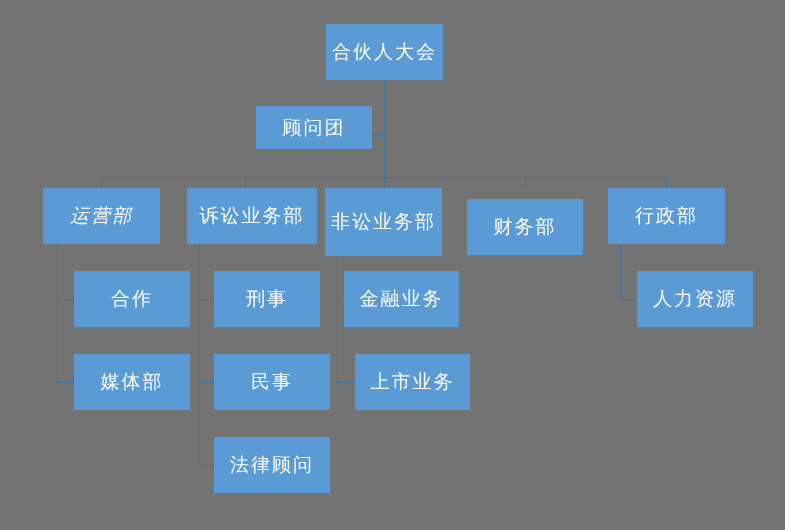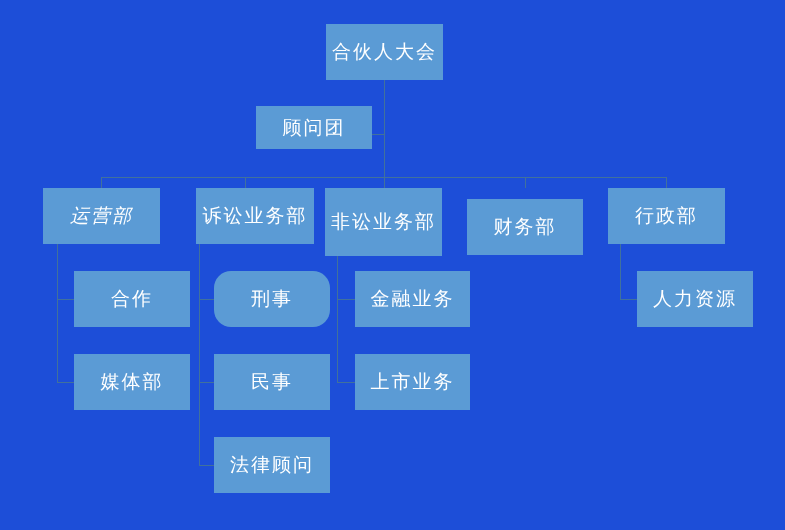--- a/index.html
+++ b/index.html
@@ -1,20 +1,20 @@
 <!DOCTYPE html>
 <html><head>
 <meta charset="utf-8">
 <style>
   html, body { margin: 0; padding: 0; background: #ffffff; }
   #canvas {
     position: relative;
     width: 785px;
     height: 530px;
-    background: #1d4ed8;
+    background: #737373;
     font-family: "Liberation Sans", "DejaVu Sans", sans-serif;
     overflow: hidden;
   }
   .node {
     position: absolute;
     background: #5b9bd5;
     color: #ffffff;
     display: flex;
     align-items: center;
     justify-content: center;
@@ -26,30 +26,30 @@
     user-select: none;
   }
   .hline, .vline { position: absolute; background: #41719c; }
   .hline { height: 1px; }
   .vline { width: 1px; }
 
   
   #n-root      { left: 326px; top: 24px;  width: 117px; height: 56px; }
   #n-advisor   { left: 256px; top: 106px; width: 116px; height: 43px; }
   #n-ops       { left: 43px;  top: 188px; width: 117px; height: 56px; font-style: italic; }
-  #n-lit       { left: 196px; top: 188px; width: 118px; height: 56px; }
+  #n-lit       { left: 187px; top: 188px; width: 130px; height: 56px; }
   #n-nonlit    { left: 325px; top: 188px; width: 117px; height: 68px; }
   #n-finance   { left: 467px; top: 188px; width: 116px; height: 56px; margin-top: 11px; }
   #n-admin     { left: 608px; top: 188px; width: 117px; height: 56px; }
   #n-coop      { left: 74px;  top: 271px; width: 116px; height: 56px; }
   #n-media     { left: 74px;  top: 354px; width: 116px; height: 56px; }
-  #n-criminal  { left: 214px; top: 271px; width: 116px; height: 56px; border-radius: 17px; }
+  #n-criminal  { left: 214px; top: 271px; width: 106px; height: 56px; }
   #n-civil     { left: 214px; top: 354px; width: 116px; height: 56px; }
   #n-legal     { left: 214px; top: 437px; width: 116px; height: 56px; }
-  #n-financial { left: 355px; top: 271px; width: 115px; height: 56px; }
+  #n-financial { left: 344px; top: 271px; width: 115px; height: 56px; }
   #n-listing   { left: 355px; top: 354px; width: 115px; height: 56px; }
   #n-hr        { left: 637px; top: 271px; width: 116px; height: 56px; }
 
   
   #l-root-drop     { left: 384px; top: 80px;  height: 108px; }
   #l-bus           { left: 101px; top: 177px; width: 566px; }
   #l-drop-ops      { left: 101px; top: 177px; height: 11px; }
   #l-drop-lit      { left: 245px; top: 177px; height: 11px; }
   #l-drop-finance  { left: 525px; top: 177px; height: 11px; }
   #l-drop-admin    { left: 666px; top: 177px; height: 11px; }

